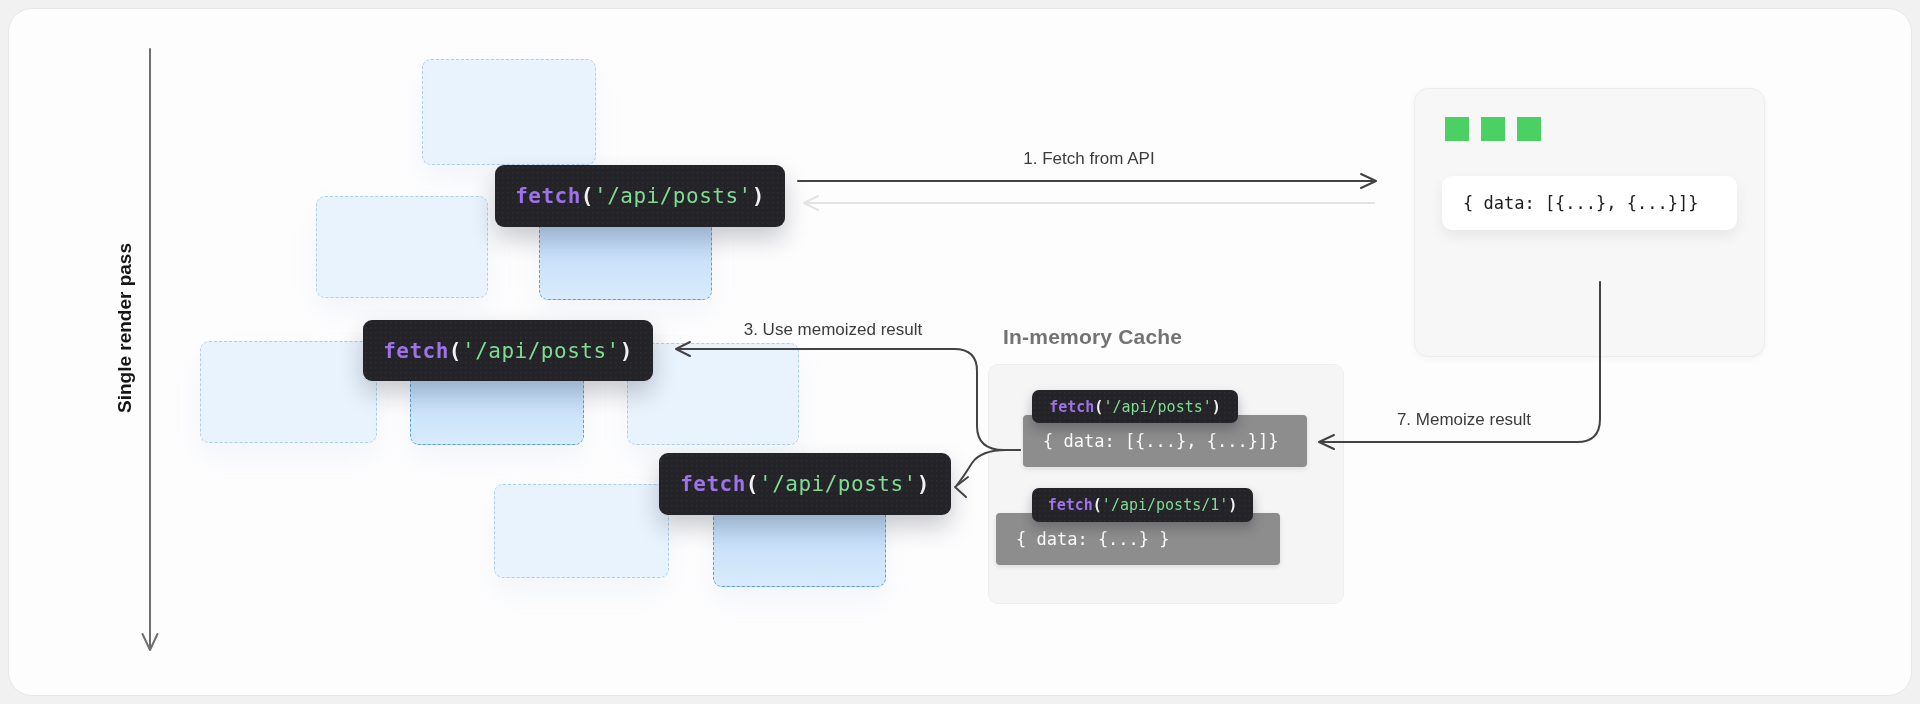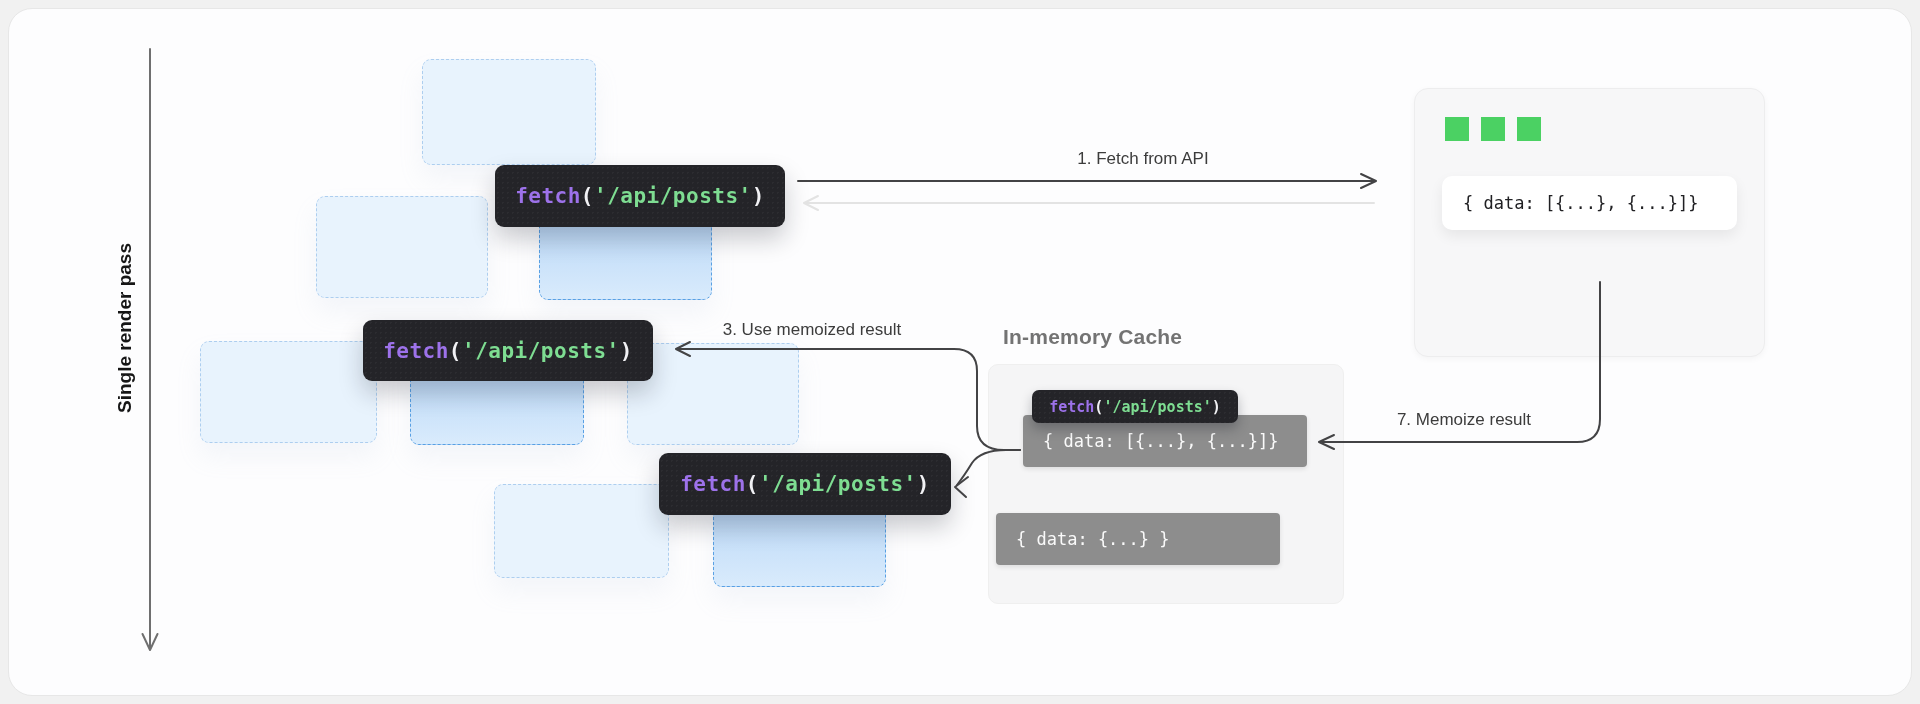--- a/index.html
+++ b/index.html
@@ -27,21 +27,21 @@
     position:absolute;display:flex;align-items:center;justify-content:center;
     background:#242428;border-radius:9px;
     box-shadow:0 12px 24px rgba(20,25,35,.22);
     background-image:radial-gradient(rgba(255,255,255,.035) 1px,transparent 1px);
     background-size:5px 5px;
   }
   .chip code{font-family:"DejaVu Sans Mono",monospace;font-size:21px;letter-spacing:.5px;white-space:pre;}
   .chip-sm code{font-size:15px;letter-spacing:0;}
   .tok-fn{color:var(--token-fn,#9d72ea);font-weight:bold;}
   .tok-p{color:#f1f1f4;font-weight:bold;}
-  .tok-str{color:var(--token-str,#7edd92);font-weight:bold;}
+  .tok-str{color:var(--token-str,#7edd92);font-weight:normal;}
   
   .server-card{
     position:absolute;left:1414px;top:88px;width:349px;height:267px;
     background:#f7f7f8;border:1px solid #ededee;border-radius:14px;
     box-shadow:0 2px 6px rgba(0,0,0,.04);
   }
   .dots{position:absolute;left:30px;top:28px;display:flex;gap:12px;}
   .dot{width:24px;height:24px;background:var(--accent-green,#4bd163);}
   .response-box{
     position:absolute;left:27px;top:87px;width:295px;height:54px;
@@ -118,20 +118,23 @@
   <div class="cache-value" style="left:1023px;top:415px">
     <code>{ data: [{...}, {...}]}</code>
   </div>
   <div class="chip chip-sm chip-key" style="left:1032px;top:390px;width:206px;height:33px">
     <code><span class="tok-fn">fetch</span><span class="tok-p">(</span><span class="tok-str">'/api/posts'</span><span class="tok-p">)</span></code>
   </div>
 
   <div class="cache-value" style="left:996px;top:513px">
     <code>{ data: {...} }</code>
   </div>
+  <div class="chip chip-sm chip-key" style="left:1032px;top:488px;width:221px;height:34px">
+    <code><span class="tok-fn">fetch</span><span class="tok-p">(</span><span class="tok-str">'/api/posts/1'</span><span class="tok-p">)</span></code>
+  </div>
 
   <svg class="arrows" width="1920" height="704" viewBox="0 0 1920 704">
     <g fill="none" stroke-linecap="round" stroke-linejoin="round">
 
       <g stroke="#6f6f6f" stroke-width="2">
         <path d="M150,49 V648"></path>
         <path d="M142.5,634 L150,650 L157.5,634"></path>
       </g>
 
       <g stroke="#434345" stroke-width="2">
@@ -154,18 +157,18 @@
         <path d="M690,342 L676,349 L690,356"></path>
       </g>
 
       <g stroke="#434345" stroke-width="2">
         <path d="M1020,450 H1006 Q981,450 972,463 Q964,476 957,485"></path>
         <path d="M968,477 L955,487 L966,497"></path>
       </g>
     </g>
   </svg>
 
-  <div class="step-label" style="left:1143px;top:159px">1. Fetch from API</div>
+  <div class="step-label" style="left:1089px;top:159px">1. Fetch from API</div>
   <div class="step-label" style="left:1464px;top:420px">7. Memoize result</div>
-  <div class="step-label" style="left:812px;top:330px">3. Use memoized result</div>
+  <div class="step-label" style="left:833px;top:330px">3. Use memoized result</div>
 
   <div class="timeline-label">Single render pass</div>
 </div>
 
 </body></html>

